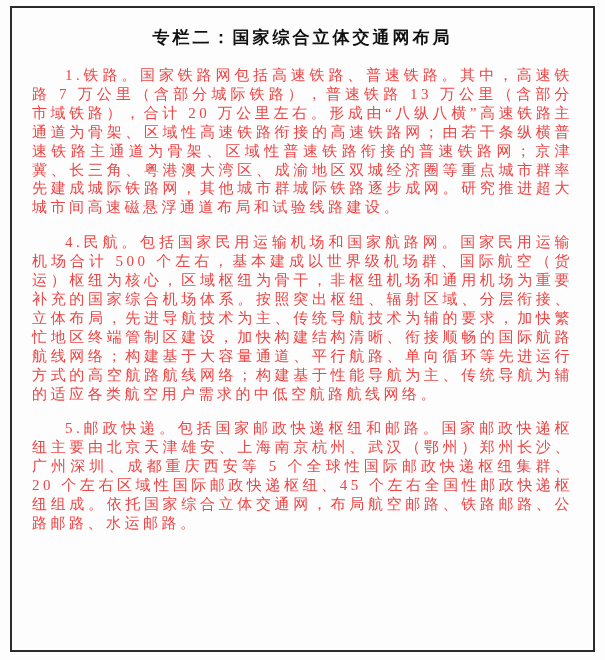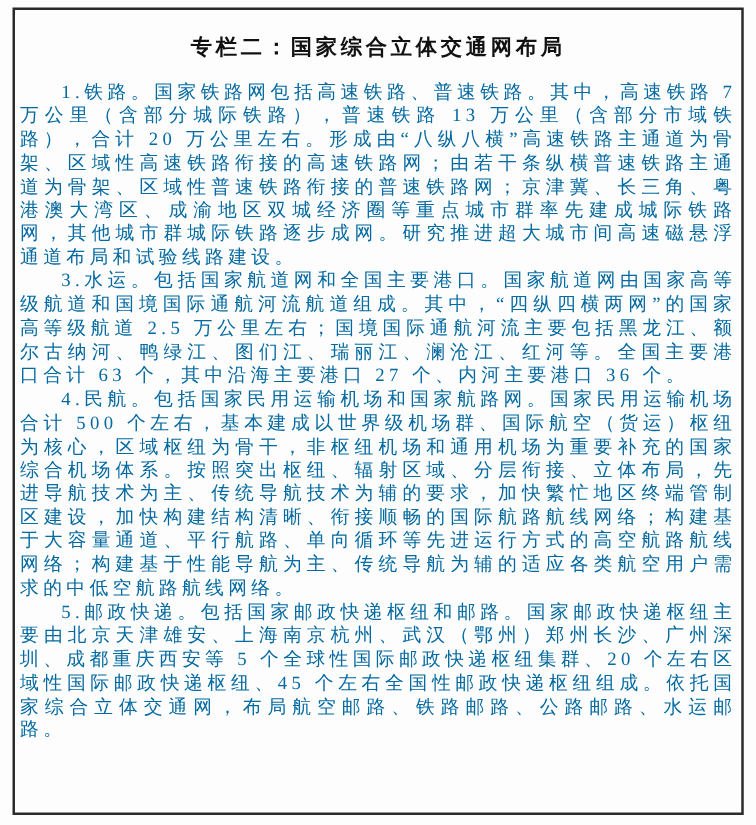--- a/index.html
+++ b/index.html
@@ -30,35 +30,34 @@
     text-align: center;
     font-family: "Liberation Sans", "DejaVu Sans", sans-serif;
     font-weight: 700;
     font-size: 17px;
     line-height: 24px;
     letter-spacing: 3px;
     color: #111111;
     margin: 8px 0 15px 0;
   }
   .para {
-    margin: 0;
+    margin: 16px;
     font-family: "Liberation Serif", "DejaVu Serif", serif;
-    color: #0369a1;
+    color: #ef4444;
     font-size: 15px;
     line-height: 18.9px;
     letter-spacing: 3.5px;
     text-align: justify;
     text-justify: inter-character;
     text-indent: 2.2em;
   }
 </style>
 </head>
 <body>
 
 <div class="page">
   <div class="panel">
     <div class="panel-title">专栏二：国家综合立体交通网布局</div>
     <p class="para">1.铁路。国家铁路网包括高速铁路、普速铁路。其中，高速铁路 7 万公里（含部分城际铁路），普速铁路 13 万公里（含部分市域铁路），合计 20 万公里左右。形成由“八纵八横”高速铁路主通道为骨架、区域性高速铁路衔接的高速铁路网；由若干条纵横普速铁路主通道为骨架、区域性普速铁路衔接的普速铁路网；京津冀、长三角、粤港澳大湾区、成渝地区双城经济圈等重点城市群率先建成城际铁路网，其他城市群城际铁路逐步成网。研究推进超大城市间高速磁悬浮通道布局和试验线路建设。</p>
-    <p class="para">3.水运。包括国家航道网和全国主要港口。国家航道网由国家高等级航道和国境国际通航河流航道组成。其中，“四纵四横两网”的国家高等级航道 2.5 万公里左右；国境国际通航河流主要包括黑龙江、额尔古纳河、鸭绿江、图们江、瑞丽江、澜沧江、红河等。全国主要港口合计 63 个，其中沿海主要港口 27 个、内河主要港口 36 个。</p>
     <p class="para">4.民航。包括国家民用运输机场和国家航路网。国家民用运输机场合计 500 个左右，基本建成以世界级机场群、国际航空（货运）枢纽为核心，区域枢纽为骨干，非枢纽机场和通用机场为重要补充的国家综合机场体系。按照突出枢纽、辐射区域、分层衔接、立体布局，先进导航技术为主、传统导航技术为辅的要求，加快繁忙地区终端管制区建设，加快构建结构清晰、衔接顺畅的国际航路航线网络；构建基于大容量通道、平行航路、单向循环等先进运行方式的高空航路航线网络；构建基于性能导航为主、传统导航为辅的适应各类航空用户需求的中低空航路航线网络。</p>
     <p class="para">5.邮政快递。包括国家邮政快递枢纽和邮路。国家邮政快递枢纽主要由北京天津雄安、上海南京杭州、武汉（鄂州）郑州长沙、广州深圳、成都重庆西安等 5 个全球性国际邮政快递枢纽集群、20 个左右区域性国际邮政快递枢纽、45 个左右全国性邮政快递枢纽组成。依托国家综合立体交通网，布局航空邮路、铁路邮路、公路邮路、水运邮路。</p>
   </div>
 </div>
 
 </body></html>

